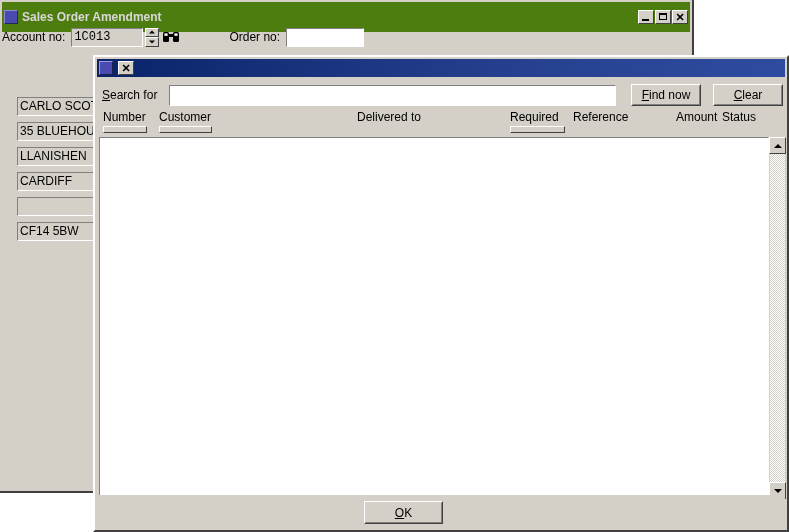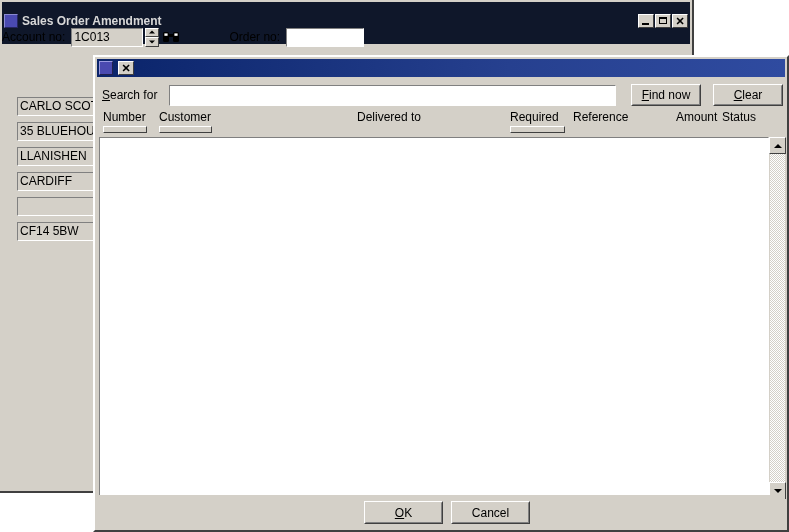--- a/index.html
+++ b/index.html
@@ -28,23 +28,24 @@
     border-right: 2px solid #404040;
     border-bottom: 2px solid #404040;
     box-sizing: border-box;
   }
   #main-titlebar {
     position: absolute;
     left: 2px;
     top: 2px;
     right: 2px;
     height: 18px;
-    background: #0f172a;
-    display: flex;
-    padding: 12px 2px;
+    background: #4d7c0f;
+    display: flex;
+    align-items: center;
+    padding: 6px 2px;
   }
   #main-title-icon {
     width: 14px;
     height: 14px;
     background: #4a4ab0;
     border-top: 1px solid #8a8ad0;
     border-left: 1px solid #8a8ad0;
     border-right: 1px solid #26265e;
     border-bottom: 1px solid #26265e;
     box-sizing: border-box;
@@ -126,21 +127,21 @@
   #account-input {
     width: 72px;
     height: 19px;
     margin-left: 6px;
     border-top: 1px solid #808080;
     border-left: 1px solid #808080;
     border-right: 1px solid #ffffff;
     border-bottom: 1px solid #ffffff;
     background: #d4d0c8;
     box-sizing: border-box;
-    font-family: Liberation Sans, sans-serif;
+    font-family: Liberation Mono, monospace;
     font-size: 12px;
     padding: 0 2px;
     line-height: 17px;
     color: #000;
   }
   #account-spinner {
     width: 14px;
     height: 19px;
     margin-left: 2px;
     display: flex;
@@ -553,20 +554,15 @@
       </div>
   </div>
 
   <div id="dialog-footer">
     <div class="push-btn" id="ok-button">
       <span class="inner">
           <span class="acc">O</span>
           <span>K</span>
         </span>
     </div>
-    <div class="push-btn" id="cancel-button">
-      <span class="inner">
-          <span>Cancel</span>
-        </span>
-    </div>
   </div>
 
 </div>
 
 </body></html>

